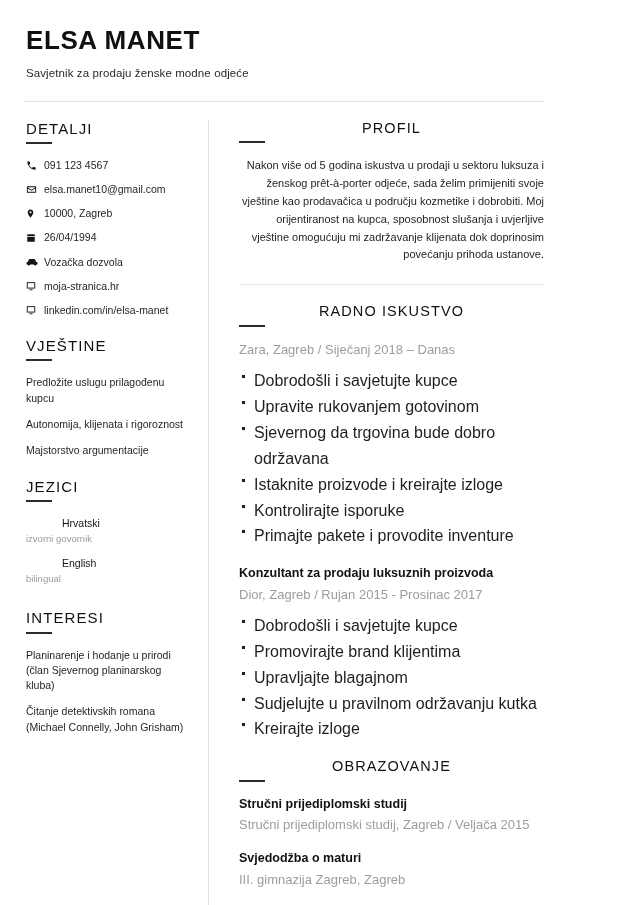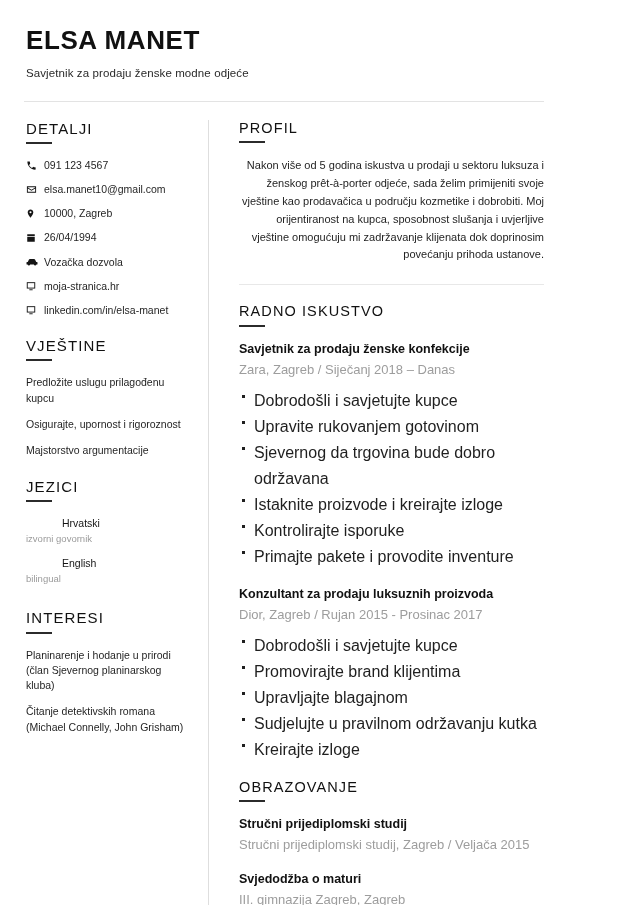--- a/index.html
+++ b/index.html
@@ -81,21 +81,21 @@
   .section { margin-bottom: 2px; }
 
   .section-title {
     font-size: 15px;
     font-weight: normal;
     letter-spacing: 1.1px;
     color: #111111;
     line-height: 1.15;
   }
 
-  .section-title.sm { font-size: 14.5px; }
+  .section-title.sm { font-size: 14.5px; text-align: center; }
 
   .title-underline {
     width: 26px;
     height: 2px;
     background: #2b2b2b;
     margin-top: 5px;
     margin-bottom: 14px;
   }
 
   
@@ -287,21 +287,21 @@
               </svg>
           </span>
           <span class="detail-text">linkedin.com/in/elsa-manet</span>
         </div>
       </div>
 
       <div class="section gap-top">
         <div class="section-title">VJEŠTINE</div>
         <div class="title-underline"></div>
         <div class="sb-item">Predložite uslugu prilagođenu kupcu</div>
-        <div class="sb-item">Osigurajte, upornost i rigoroznost</div>
+        <div class="sb-item">Autonomija, klijenata i rigoroznost</div>
         <div class="sb-item">Majstorstvo argumentacije</div>
       </div>
 
       <div class="section gap-top">
         <div class="section-title">JEZICI</div>
         <div class="title-underline"></div>
         <div>
           <div class="lang-name">Hrvatski</div>
           <div class="lang-level">izvorni govornik</div>
         </div>
@@ -330,21 +330,20 @@
         <div class="profile-text">Nakon više od 5 godina iskustva u prodaji u sektoru luksuza i ženskog prêt-à-porter odjeće, sada želim primijeniti svoje vještine kao prodavačica u području kozmetike i dobrobiti. Moj orijentiranost na kupca, sposobnost slušanja i uvjerljive vještine omogućuju mi zadržavanje klijenata dok doprinosim povećanju prihoda ustanove.</div>
       </div>
 
       <div class="section-rule"></div>
 
       <div class="section">
         <div class="section-title sm">RADNO ISKUSTVO</div>
         <div class="title-underline"></div>
 
         <div class="entry">
-          <div class="entry-title">Savjetnik za prodaju ženske konfekcije</div>
           <div class="entry-sub">Zara, Zagreb / Siječanj 2018 – Danas</div>
           <ul class="bullets">
             <li>Dobrodošli i savjetujte kupce</li>
             <li>Upravite rukovanjem gotovinom</li>
             <li>Sjevernog da trgovina bude dobro održavana</li>
             <li>Istaknite proizvode i kreirajte izloge</li>
             <li>Kontrolirajte isporuke</li>
             <li>Primajte pakete i provodite inventure</li>
           </ul>
         </div>

